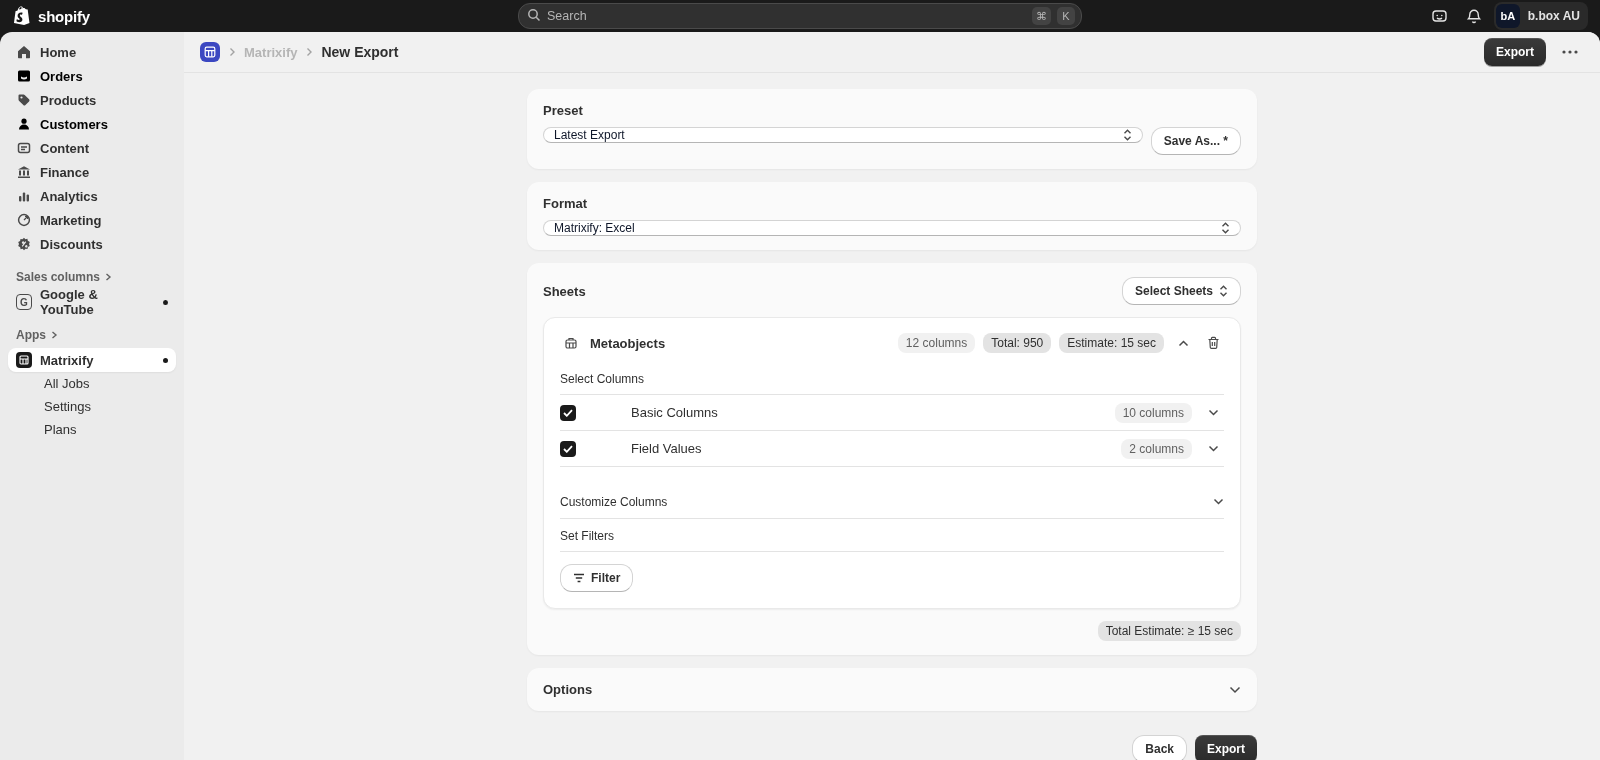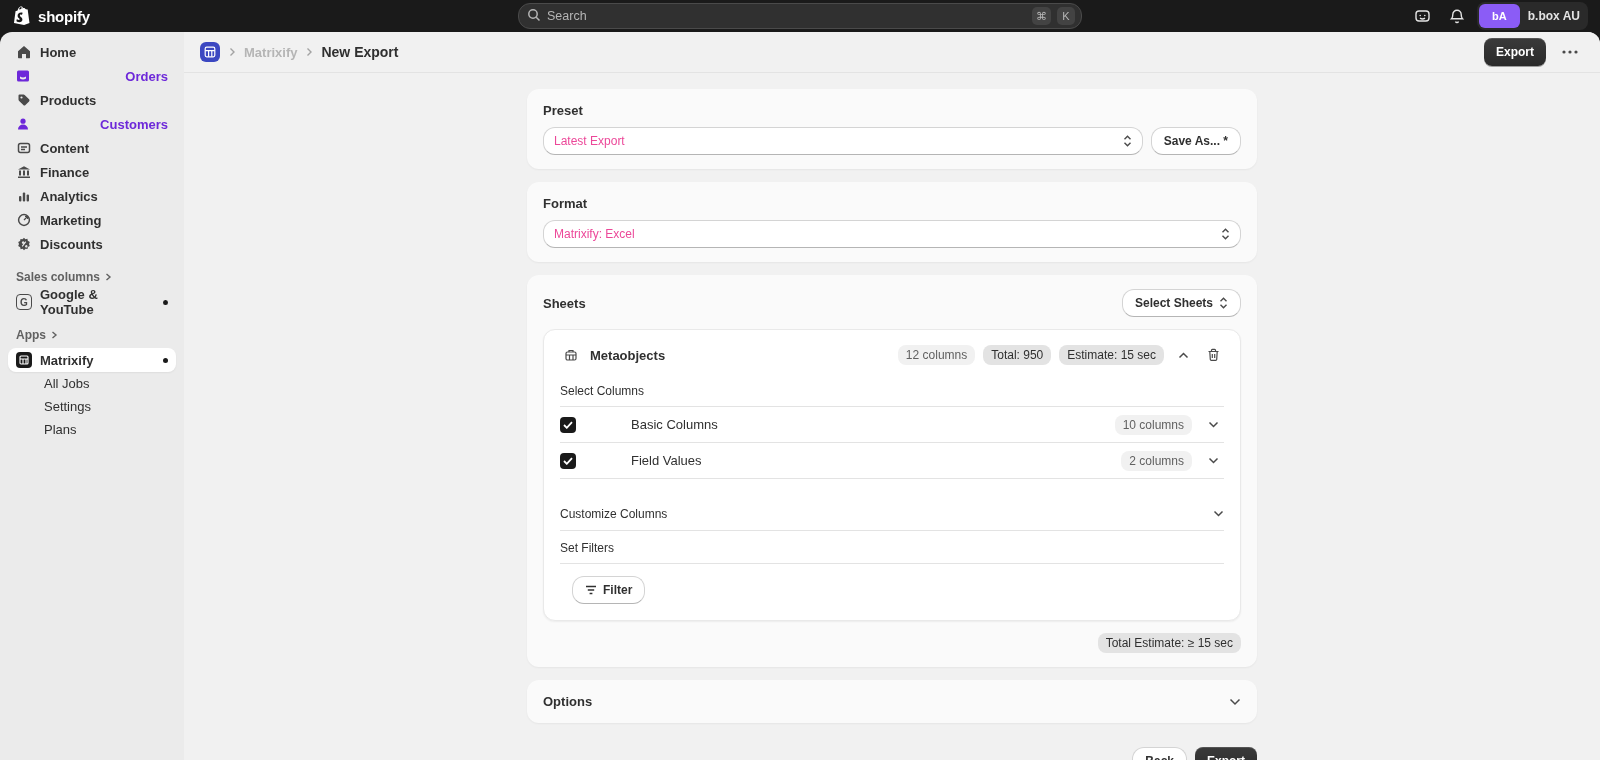--- a/index.html
+++ b/index.html
@@ -32,37 +32,37 @@
   .top-right { display:flex; align-items:center; gap:6px; }
   .top-iconbtn {
     width:28px; height:28px; border-radius:8px; display:flex; align-items:center; justify-content:center;
     color:#e3e3e3; cursor:pointer; background:transparent; border:none;
   }
   .userchip {
     display:flex; align-items:center; gap:8px; background:#2a2a2a; border-radius:8px;
     padding:2px 8px 2px 2px; height:28px; cursor:pointer;
   }
   .avatar {
-    width:41px; height:24px; border-radius:6px; background:#8b5cf6; color:#fff;
+    width:24px; height:24px; border-radius:6px; background:#0f172a; color:#fff;
     font-size:11px; font-weight:700; display:flex; align-items:center; justify-content:center;
   }
   .username { color:#e3e3e3; font-size:12px; font-weight:600; }
 
   
   .app {
     height:728px; border-radius:12px 12px 0 0; overflow:hidden; display:flex; background:#ebebeb;
   }
   
   .sidebar { width:184px; padding:8px 8px; flex-shrink:0; }
   .nav-item {
     display:flex; align-items:center; gap:8px; height:24px; padding:0 8px;
     border-radius:8px; font-size:13px; font-weight:600; color:#303030; cursor:pointer;
   }
   .nav-item .ic { width:16px; display:flex; justify-content:center; color:#4a4a4a; }
-  .nav-item.disabled, .nav-item.disabled .ic { color:#6d28d9; cursor:default;justify-content:space-between; }
+  .nav-item.disabled, .nav-item.disabled .ic { color:#000000; cursor:default; }
   .nav-section {
     display:flex; align-items:center; gap:4px; color:#616161; font-size:12px; font-weight:600;
     padding:0 8px; margin:14px 0 6px; cursor:pointer;
   }
   .nav-item.selected { background:#fff; box-shadow:0 1px 2px rgba(0,0,0,.06); }
   .nav-item .spacer { flex:1; }
   .nav-dot { width:5px; height:5px; border-radius:50%; background:#1a1a1a; }
   .sub-item {
     height:23px; display:flex; align-items:center; padding-left:36px; font-size:13px;
     font-weight:500; color:#303030; border-radius:8px; cursor:pointer;
@@ -109,22 +109,22 @@
   .main { flex:1; overflow:auto; padding:16px 0 24px; }
   .col { width:730px; margin:0 auto; }
   .card {
     background:#fafafa; border-radius:12px; box-shadow:0 1px 2px rgba(0,0,0,.05);
     padding:14px 16px; margin-bottom:13px;
   }
   .card-title { font-size:13px; font-weight:650; color:#303030; }
   .field-row { display:flex; gap:8px; margin-top:9px; }
   .select {
     flex:1; background:#fff; border:1px solid #d4d4d4; border-bottom-color:#b5b5b5;
-    border-radius:12px; height:28px; display:flex; align-items:center; justify-content:space-between;
-    padding:0 10px; font-size:12px; color:#ec4899; cursor:pointer;
+    border-radius:12px; height:16px; display:flex; align-items:center; justify-content:space-between;
+    padding:0 10px; font-size:12px; color:#0f172a; cursor:pointer;
   }
   .caret-ud { color:#4a4a4a; display:flex; }
 
   
   .sheets-head { display:flex; align-items:center; justify-content:space-between; margin-bottom:12px; }
   .inner-card {
     background:#fff; border:1px solid #e9e9e9; border-radius:12px;
     box-shadow:0 1px 2px rgba(0,0,0,.06); padding:14px 16px 16px;
   }
   .sheet-head { display:flex; align-items:center; gap:8px; }
@@ -149,21 +149,21 @@
     align-items:center; justify-content:center; cursor:pointer; flex-shrink:0;
   }
   .colgroup-label { font-size:13px; font-weight:500; color:#303030; flex:1;margin-left:45px; }
   .collapse-row {
     display:flex; align-items:center; justify-content:space-between; height:34px;
     border-bottom:1px solid #e3e3e3; cursor:pointer; font-size:12px; color:#303030;
   }
   .filters-label {
     font-size:12px; color:#303030; padding:10px 0 8px; border-bottom:1px solid #e3e3e3;
   }
-  .filter-btn-row { margin-top:12px;margin-left:12px; }
+  .filter-btn-row { margin-top:12px; }
   .estimate-row { display:flex; justify-content:flex-end; margin-top:12px; }
 
   .options-card { display:flex; align-items:center; justify-content:space-between; cursor:pointer; padding:14px 16px; }
 
   .footer-actions { display:flex; justify-content:flex-end; gap:8px; margin-top:24px; }
 </style>
 </head>
 <body>
 
 <div class="topbar">

